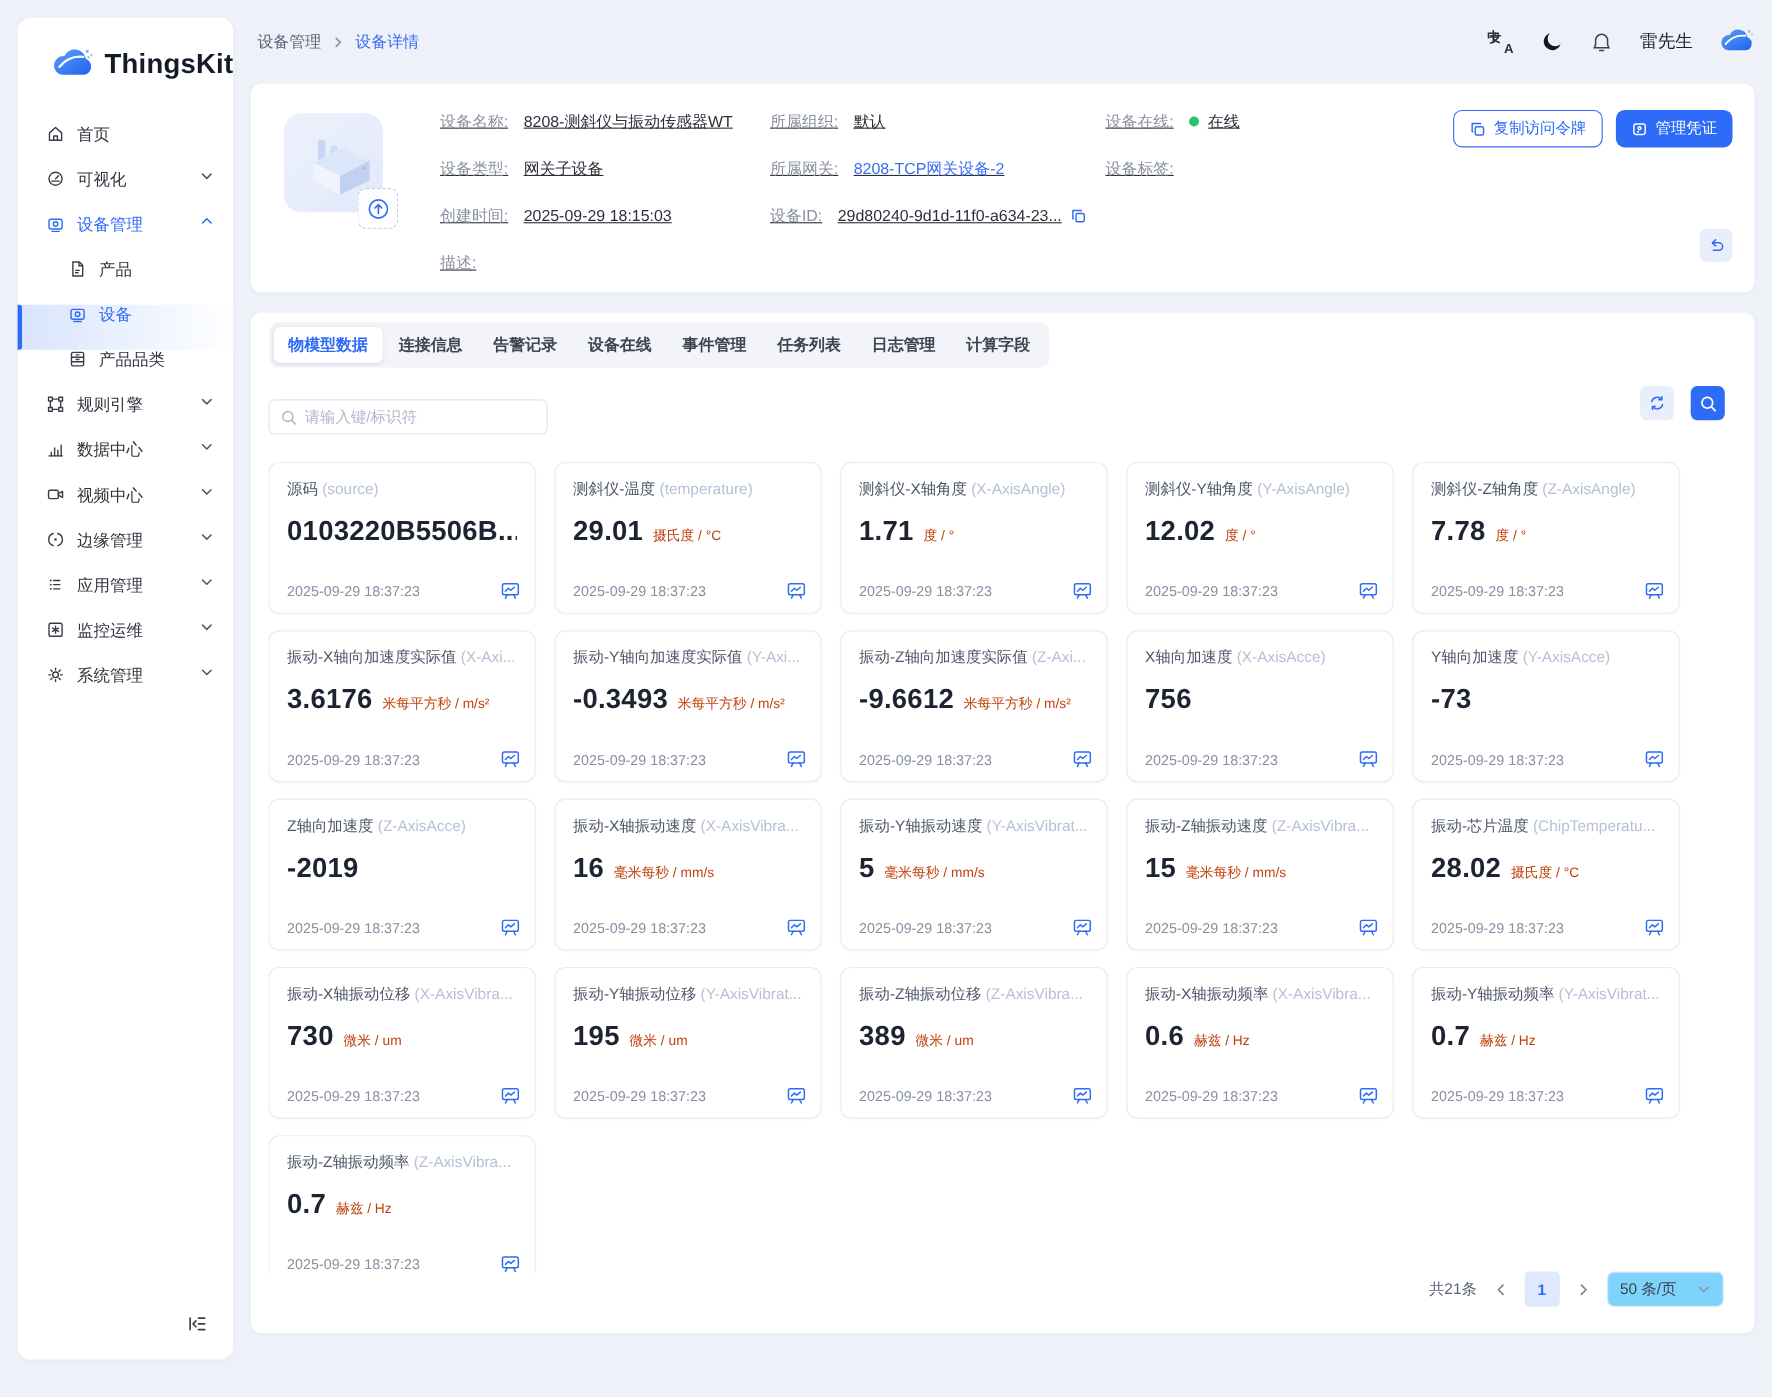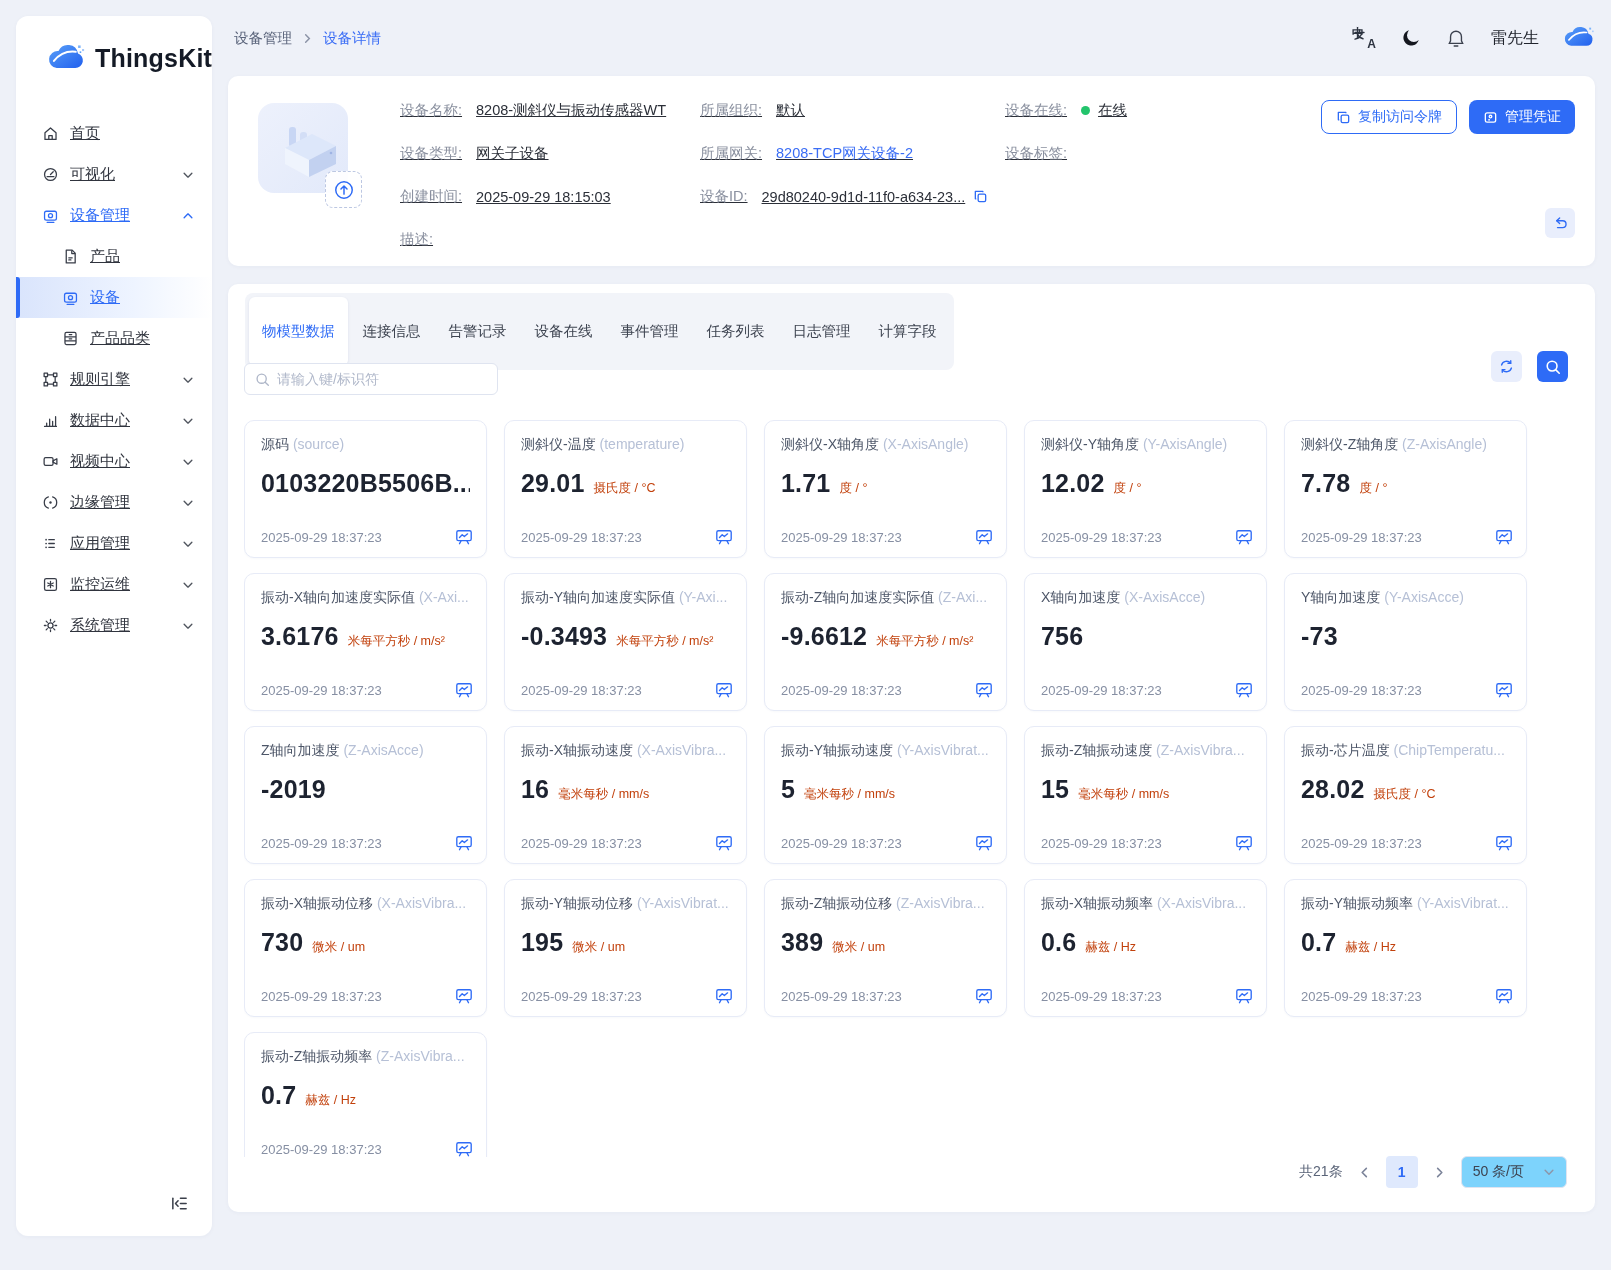--- a/index.html
+++ b/index.html
@@ -14,22 +14,22 @@
 
   
   .sidebar {
     position:absolute; left:16px; top:16px; width:196px; height:1220px;
     background:#fff; border-radius:12px; box-shadow:0 1px 4px rgba(30,50,110,.04);
   }
   .logo { display:flex; align-items:center; gap:9px; padding:28px 0 0 32px; }
   .logo-text { font-size:25px; font-weight:700; color:#141a26; letter-spacing:.2px; }
   .menu { margin-top:40px; }
   .menu-item {
-    position:relative; display:flex; align-items:center; gap:11px;
-    height:41px; padding:0 18px 0 26px; font-size:15px; color:#30343e; cursor:pointer;text-decoration:underline;
+    position:relative; display:flex; align-items:flex-start; gap:11px;
+    height:41px; padding:0 18px 0 26px; font-size:15px; color:#30343e; cursor:pointer;
   }
   .menu-item .mi-icon { width:17px; height:17px; flex:none; color:#383d48; }
   .menu-item .mi-label { white-space:nowrap; }
   .menu-item .chev { margin-left:auto; color:#51565f; }
   .menu-item.indent { padding-left:46px; }
   .menu-item.parent-active, .menu-item.parent-active .mi-icon, .menu-item.parent-active .chev { color:#2e6bf6; }
   .menu-item.active { color:#2e6bf6; background:linear-gradient(90deg,#d9e4fc 0%,#eef4ff 60%,#ffffff 100%); }
   .menu-item.active .mi-icon { color:#2e6bf6; }
   .menu-item.active::before {
     content:''; position:absolute; left:0; top:0; width:4px; height:100%;
@@ -88,21 +88,21 @@
 
   
   .main-panel {
     position:absolute; left:228px; top:284px; width:1367px; height:928px;
     background:#fff; border-radius:10px; box-shadow:0 1px 4px rgba(30,50,110,.04);
   }
   .tabs {
     position:absolute; left:17px; top:9px; display:inline-flex; gap:2px;
     background:#f2f4f9; border-radius:8px; padding:4px;
   }
-  .tab { padding:25px 13px; font-size:14.5px; color:#3d4350; border-radius:6px; cursor:pointer; white-space:nowrap; }
+  .tab { padding:7px 13px; font-size:14.5px; color:#3d4350; border-radius:6px; cursor:pointer; white-space:nowrap;font-weight:bold; }
   .tab.active { background:#fff; color:#2e6bf6; box-shadow:0 1px 3px rgba(30,50,120,.10); }
   .search-box {
     position:absolute; left:16px; top:67px; width:254px; height:32px;
     border:1px solid #dfe4f0; border-radius:6px; background:#fff;
     display:flex; align-items:center; gap:7px; padding:0 10px; color:#aeb6c8;margin-top:12px;
   }
   .search-box input {
     border:none; outline:none; flex:1; font-size:14px; color:#2b2f38;
     font-family:"Liberation Sans", sans-serif; background:transparent;
   }

